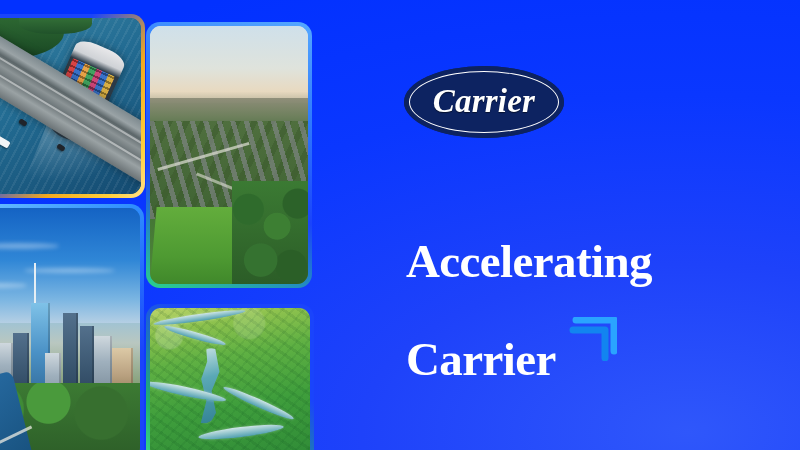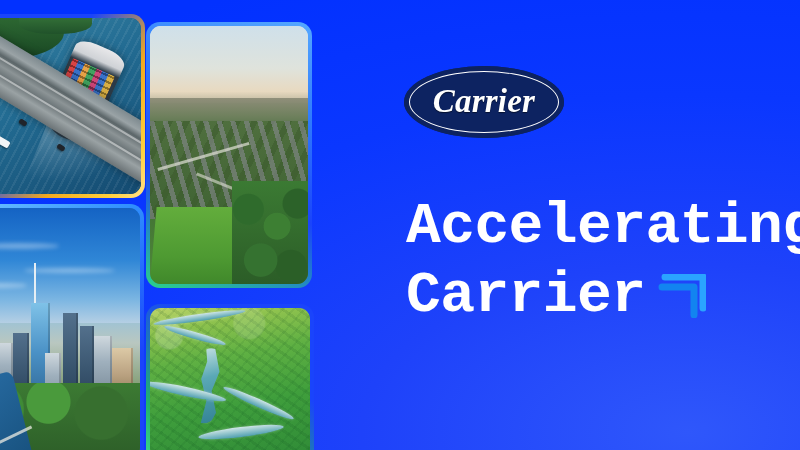--- a/index.html
+++ b/index.html
@@ -193,22 +193,22 @@
   .nyse .carr { font-size: 31px; font-weight: 700; letter-spacing: .5px; line-height: 1.0;
                 font-family: "Liberation Sans", sans-serif; }
   .nyse .rule { height: 2.5px; background:#fff; margin: 4px 0 3px; }
   .nyse .listed { font-size: 14px; font-weight: 600; letter-spacing: 5.5px;
                   line-height: 1.1; text-indent: 5.5px;
                   font-family: "Liberation Sans", sans-serif; }
   .nyse .nyseword { font-size: 31px; font-weight: 700; letter-spacing: .5px; line-height: 1.05;
                     margin-top: 2px; font-family: "Liberation Sans", sans-serif; }
 
   .headline { position: absolute; left: 8px; top: 192px; width: 392px; }
-  .headline .line { color:#fff; font-size: 58px; font-weight: 700; line-height: 1.19;
-                    letter-spacing: -0.6px; font-family: Liberation Mono, monospace; }
+  .headline .line { color:#fff; font-size: 47px; font-weight: 700; line-height: 1.19;
+                    letter-spacing: -0.6px; font-family: Liberation Serif, serif; margin-top: 42px; }
   .headline .line2row { display: flex; align-items: center; gap: 13px; }
 
   .arrow-mark { position: relative; width: 48px; height: 44px; flex: 0 0 auto; }
 
   .subtitle { position: absolute; left: 10px; top: 333px; color:#eef2ff;
               font-size: 29px; font-weight: 400; letter-spacing: .1px;
               font-family: "Liberation Sans", sans-serif; }
 </style>
 </head>
 <body>

